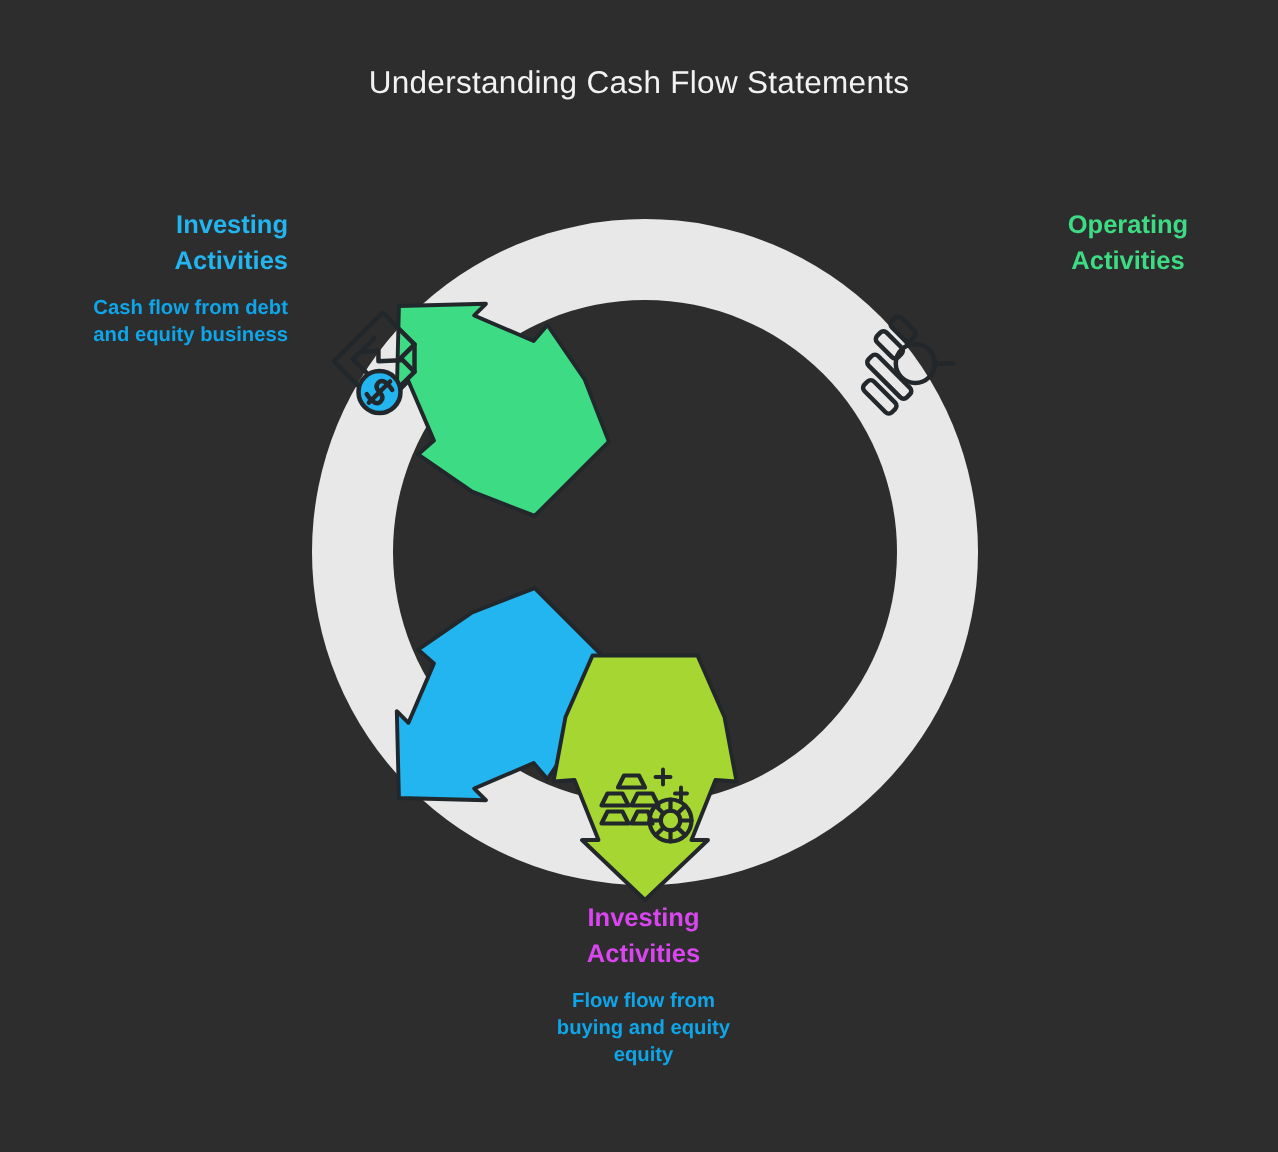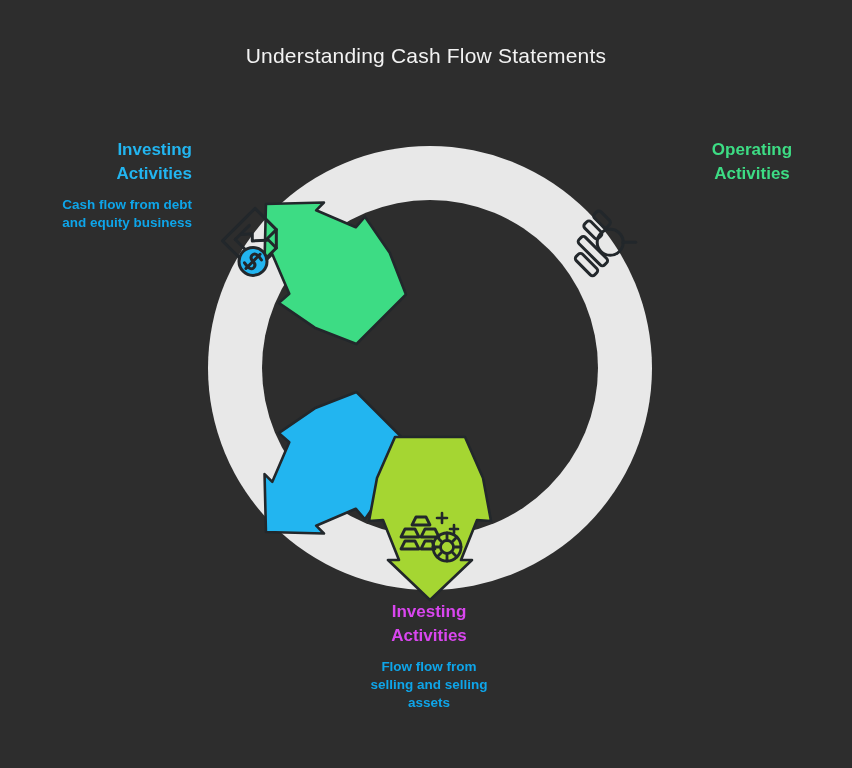--- a/index.html
+++ b/index.html
@@ -226,18 +226,18 @@
     </div>
   </div>
 
   <div class="label-block" id="label-investing">
     <div class="label-heading" style="color:#d946ef">
       <span>Investing</span><br>
       <span>Activities</span>
     </div>
     <div class="label-desc">
       <span>Flow flow from</span><br>
-      <span>selling and selling</span><br>
-      <span>assets</span>
+      <span>buying and equity</span><br>
+      <span>equity</span>
     </div>
   </div>
 
 </div>
 
 </body></html>

